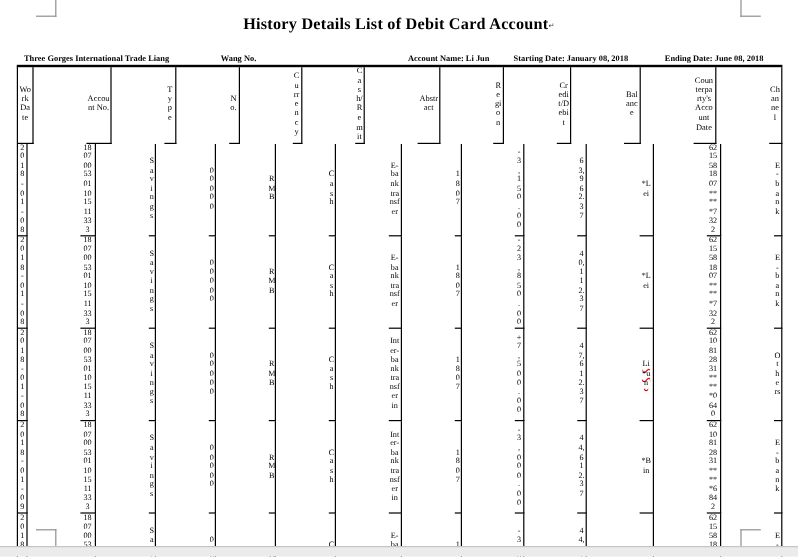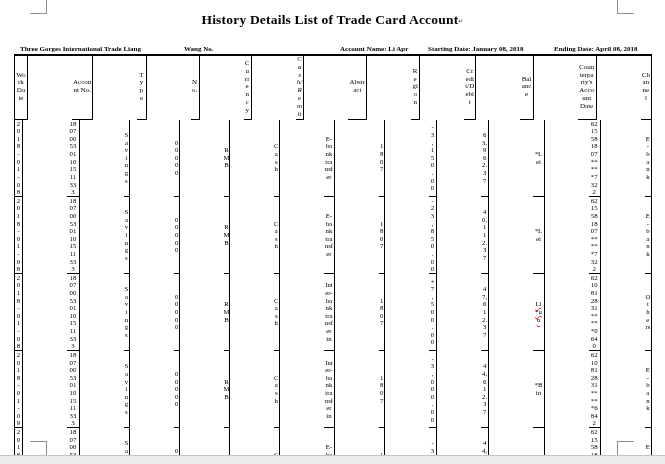--- a/index.html
+++ b/index.html
@@ -58,38 +58,38 @@
   }
 </style>
 </head>
 <body>
 
 <div class="crop crop-tl"></div>
 <div class="crop crop-tr"></div>
 <div class="crop crop-bl"></div>
 <div class="crop crop-br"></div>
 
-<div class="title"><span>History Details List of Trade Card Account</span><span class="pmark">↵</span></div>
+<div class="title"><span>History Details List of Debit Card Account</span><span class="pmark">↵</span></div>
 
 <div class="infobar">
   <span class="ib-branch">Three Gorges International Trade Liang</span>
   <span class="ib-card">Wang No.</span>
-  <span class="ib-account">Account Name: Li Apr</span>
+  <span class="ib-account">Account Name: Li Jun</span>
   <span class="ib-start">Starting Date: January 08, 2018</span>
-  <span class="ib-end">Ending Date: April 08, 2018</span>
+  <span class="ib-end">Ending Date: June 08, 2018</span>
 </div>
 
 <div id="stmt-table">
     <div class="row header-row">
       <div class="cell" style="width: 47px;">Work Date</div>
       <div class="cell" style="width: 86px;">Account No.</div>
       <div class="cell" style="width: 30px;">Type</div>
       <div class="cell" style="width: 30px;">No.</div>
       <div class="cell" style="width: 26px;">Curre ncy</div>
-      <div class="cell" style="width: 28px; font-style: italic;">Cash/ Remit</div>
+      <div class="cell" style="width: 28px;">Cash/ Remit</div>
       <div class="cell" style="width: 74px;">Abstract</div>
       <div class="cell" style="width: 29px;">Region</div>
       <div class="cell" style="width: 45px;">Credit/Debit</div>
       <div class="cell" style="width: 48px;">Balance</div>
       <div class="cell" style="width: 75px;">Counterparty's Account Date</div>
       <div class="cell" style="width: 40px;">Channel</div>
     </div>
     <div class="row ">
       <div class="cell" style="width: 47px;">2018-01-08</div>
       <div class="cell" style="width: 86px;">1807005301101511333</div>

